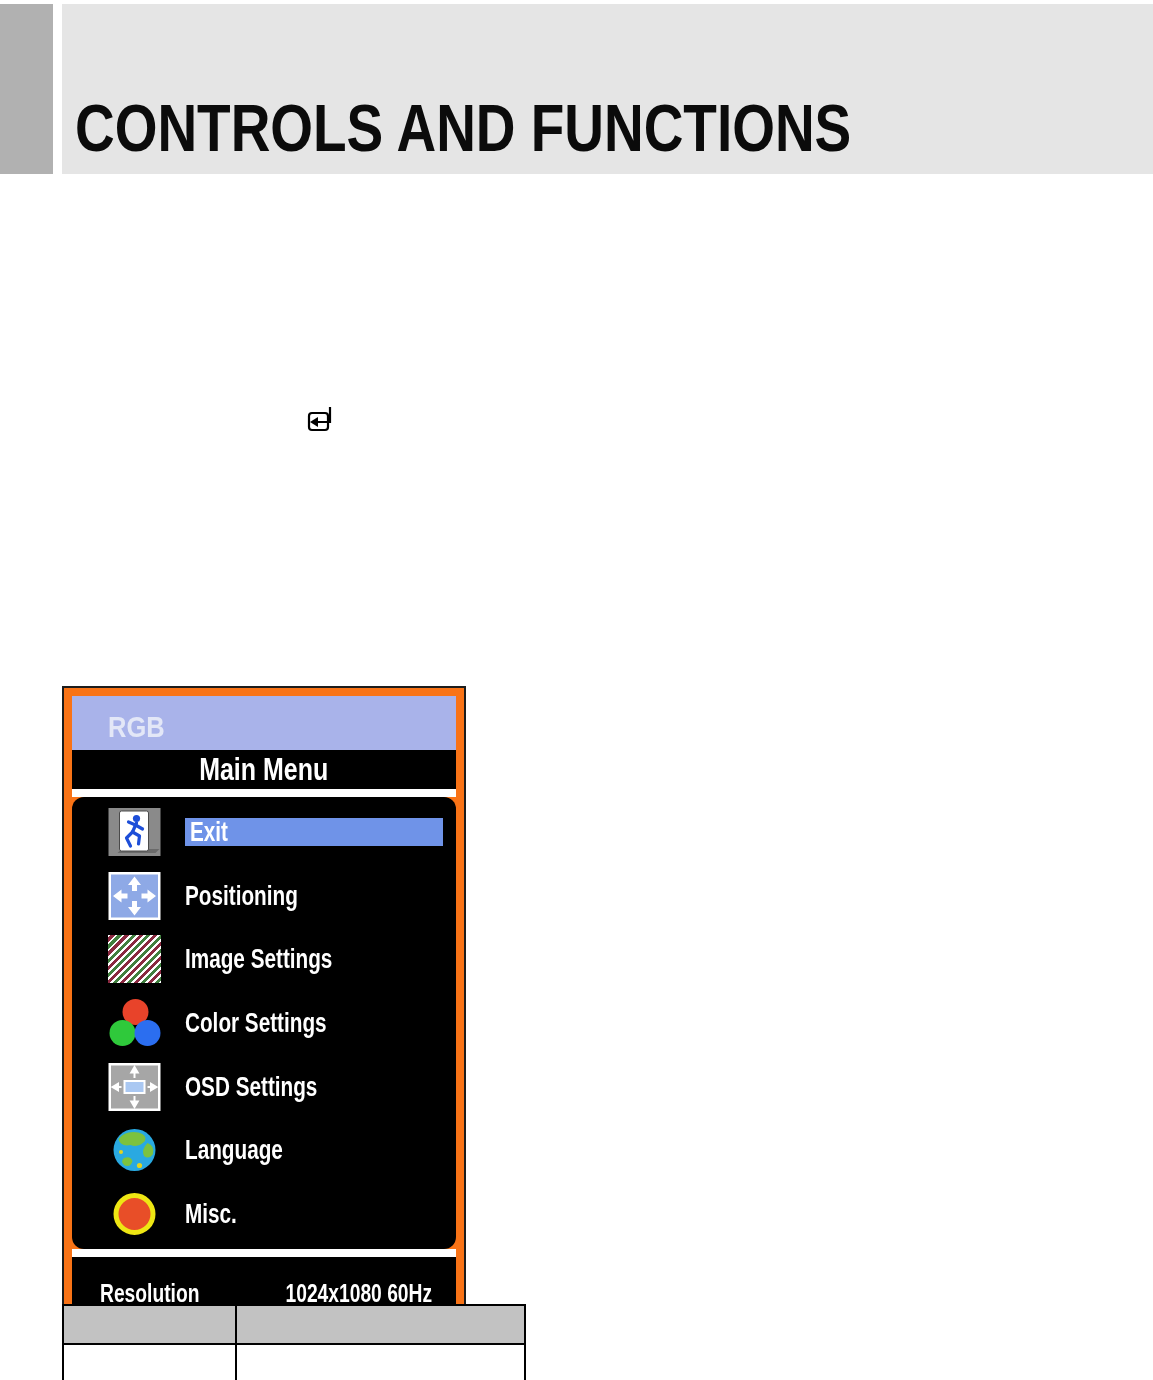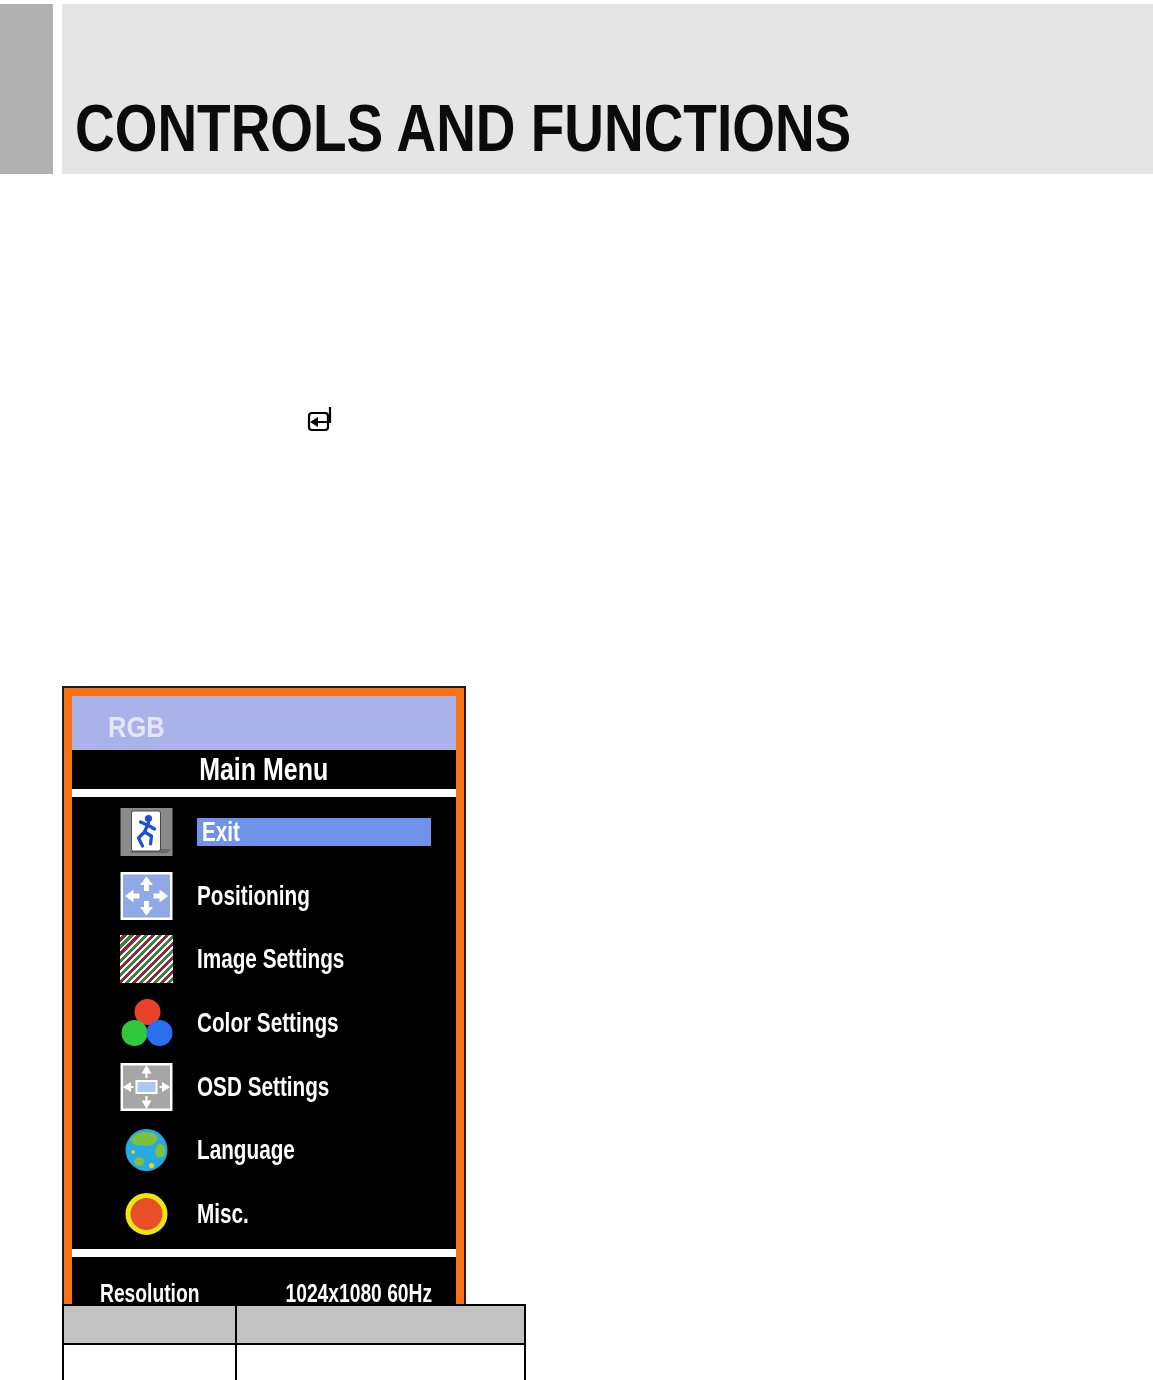--- a/index.html
+++ b/index.html
@@ -37,21 +37,21 @@
   .band-title {
     height:39px; flex:none; background:#000;
     display:flex; align-items:center; justify-content:center;
   }
   .band-title .txt {
     font-size:32px; font-weight:bold; color:#fff;
     display:inline-block; transform:scaleX(.78); transform-origin:center center; white-space:nowrap;
   }
   .gap { height:8px; flex:none; background:#fff; }
   .osd-main {
-    flex:1; background:#000; display:flex; flex-direction:column; padding:3px 12px;
+    flex:1; background:#000; display:flex; flex-direction:column; padding:3px 0;border-radius:12px;
   }
   .row {
     flex:1; display:flex; align-items:center;
     padding-left:36px; padding-right:13px; box-sizing:border-box;
   }
   .icon { width:53px; height:48px; flex:none; display:block; }
   .icon svg { display:block; width:100%; height:100%; }
   .lwrap { margin-left:24px; display:flex; align-items:center; }
   .lwrap.sel {
     flex:1; background:#6f93e8; height:28px; padding-left:5px; box-sizing:border-box;

